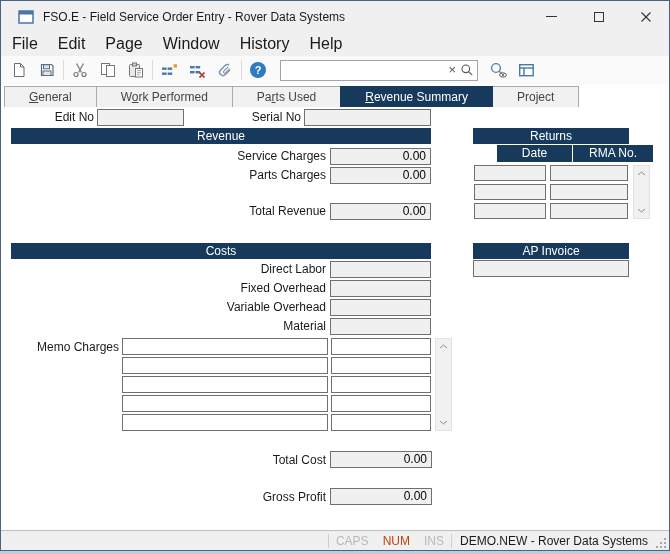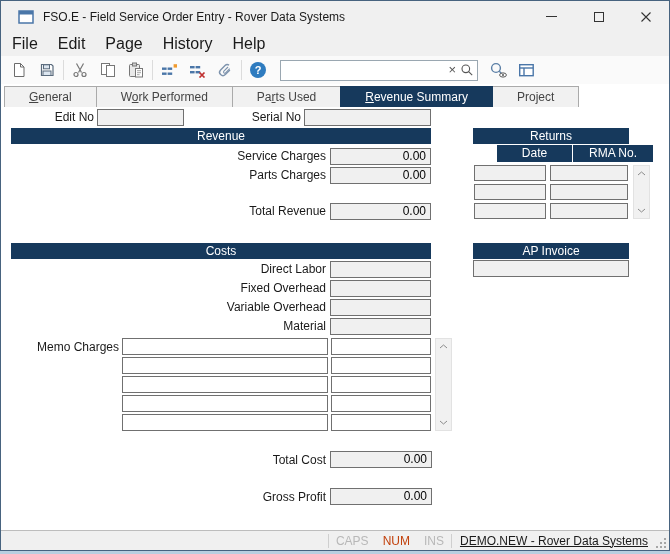--- a/index.html
+++ b/index.html
@@ -65,21 +65,21 @@
   
   .statusbar {
     position:absolute; left:0; right:0; bottom:0; height:20px; background:#f0f0f0;
     border-top:1px solid #bdbdbd; display:flex; align-items:center; font-size:12px;
   }
   .sbar-spacer { flex:1; }
   .sbar-sep { width:1px; height:14px; background:#cfcfcf; }
   .sbar-key { padding:0 7px;text-align:right; }
   .key-off { color:#b8b8b8; }
   .key-on { color:#c2410c; }
-  .sbar-msg { padding:0 6px 0 8px; color:#1a1a1a; white-space:nowrap;text-decoration:underline; }
+  .sbar-msg { padding:0 6px 0 8px; color:#1a1a1a; white-space:nowrap; }
   .grip { width:14px; height:14px; margin-right:1px; align-self:flex-end; }
 </style>
 </head>
 <body>
 
 <div class="window">
 
   <div class="titlebar">
     <svg class="app-icon" viewBox="0 0 16 16">
       <rect x="1" y="2" width="14" height="12" fill="#fff" stroke="#4a76a8" stroke-width="1.5"></rect>
@@ -98,20 +98,21 @@
           <path d="M1.5 1.5l9 9M10.5 1.5l-9 9" stroke="#333" stroke-width="1.1"></path>
         </svg>
       </div>
     </div>
   </div>
 
   <div class="menubar">
     <span class="menu-item">File</span>
     <span class="menu-item">Edit</span>
     <span class="menu-item">Page</span>
+    <span class="menu-item">Window</span>
     <span class="menu-item">History</span>
     <span class="menu-item">Help</span>
   </div>
 
   <div class="toolbar">
     <div class="tb-btn">
       <svg width="16" height="16" viewBox="0 0 16 16">
         <path d="M3.5 1.5h6l3.5 3.5v9.5h-9.5z" fill="#fff" stroke="#6b6b6b"></path>
         <path d="M9.5 1.5v3.5h3.5" fill="none" stroke="#6b6b6b"></path>
       </svg>

